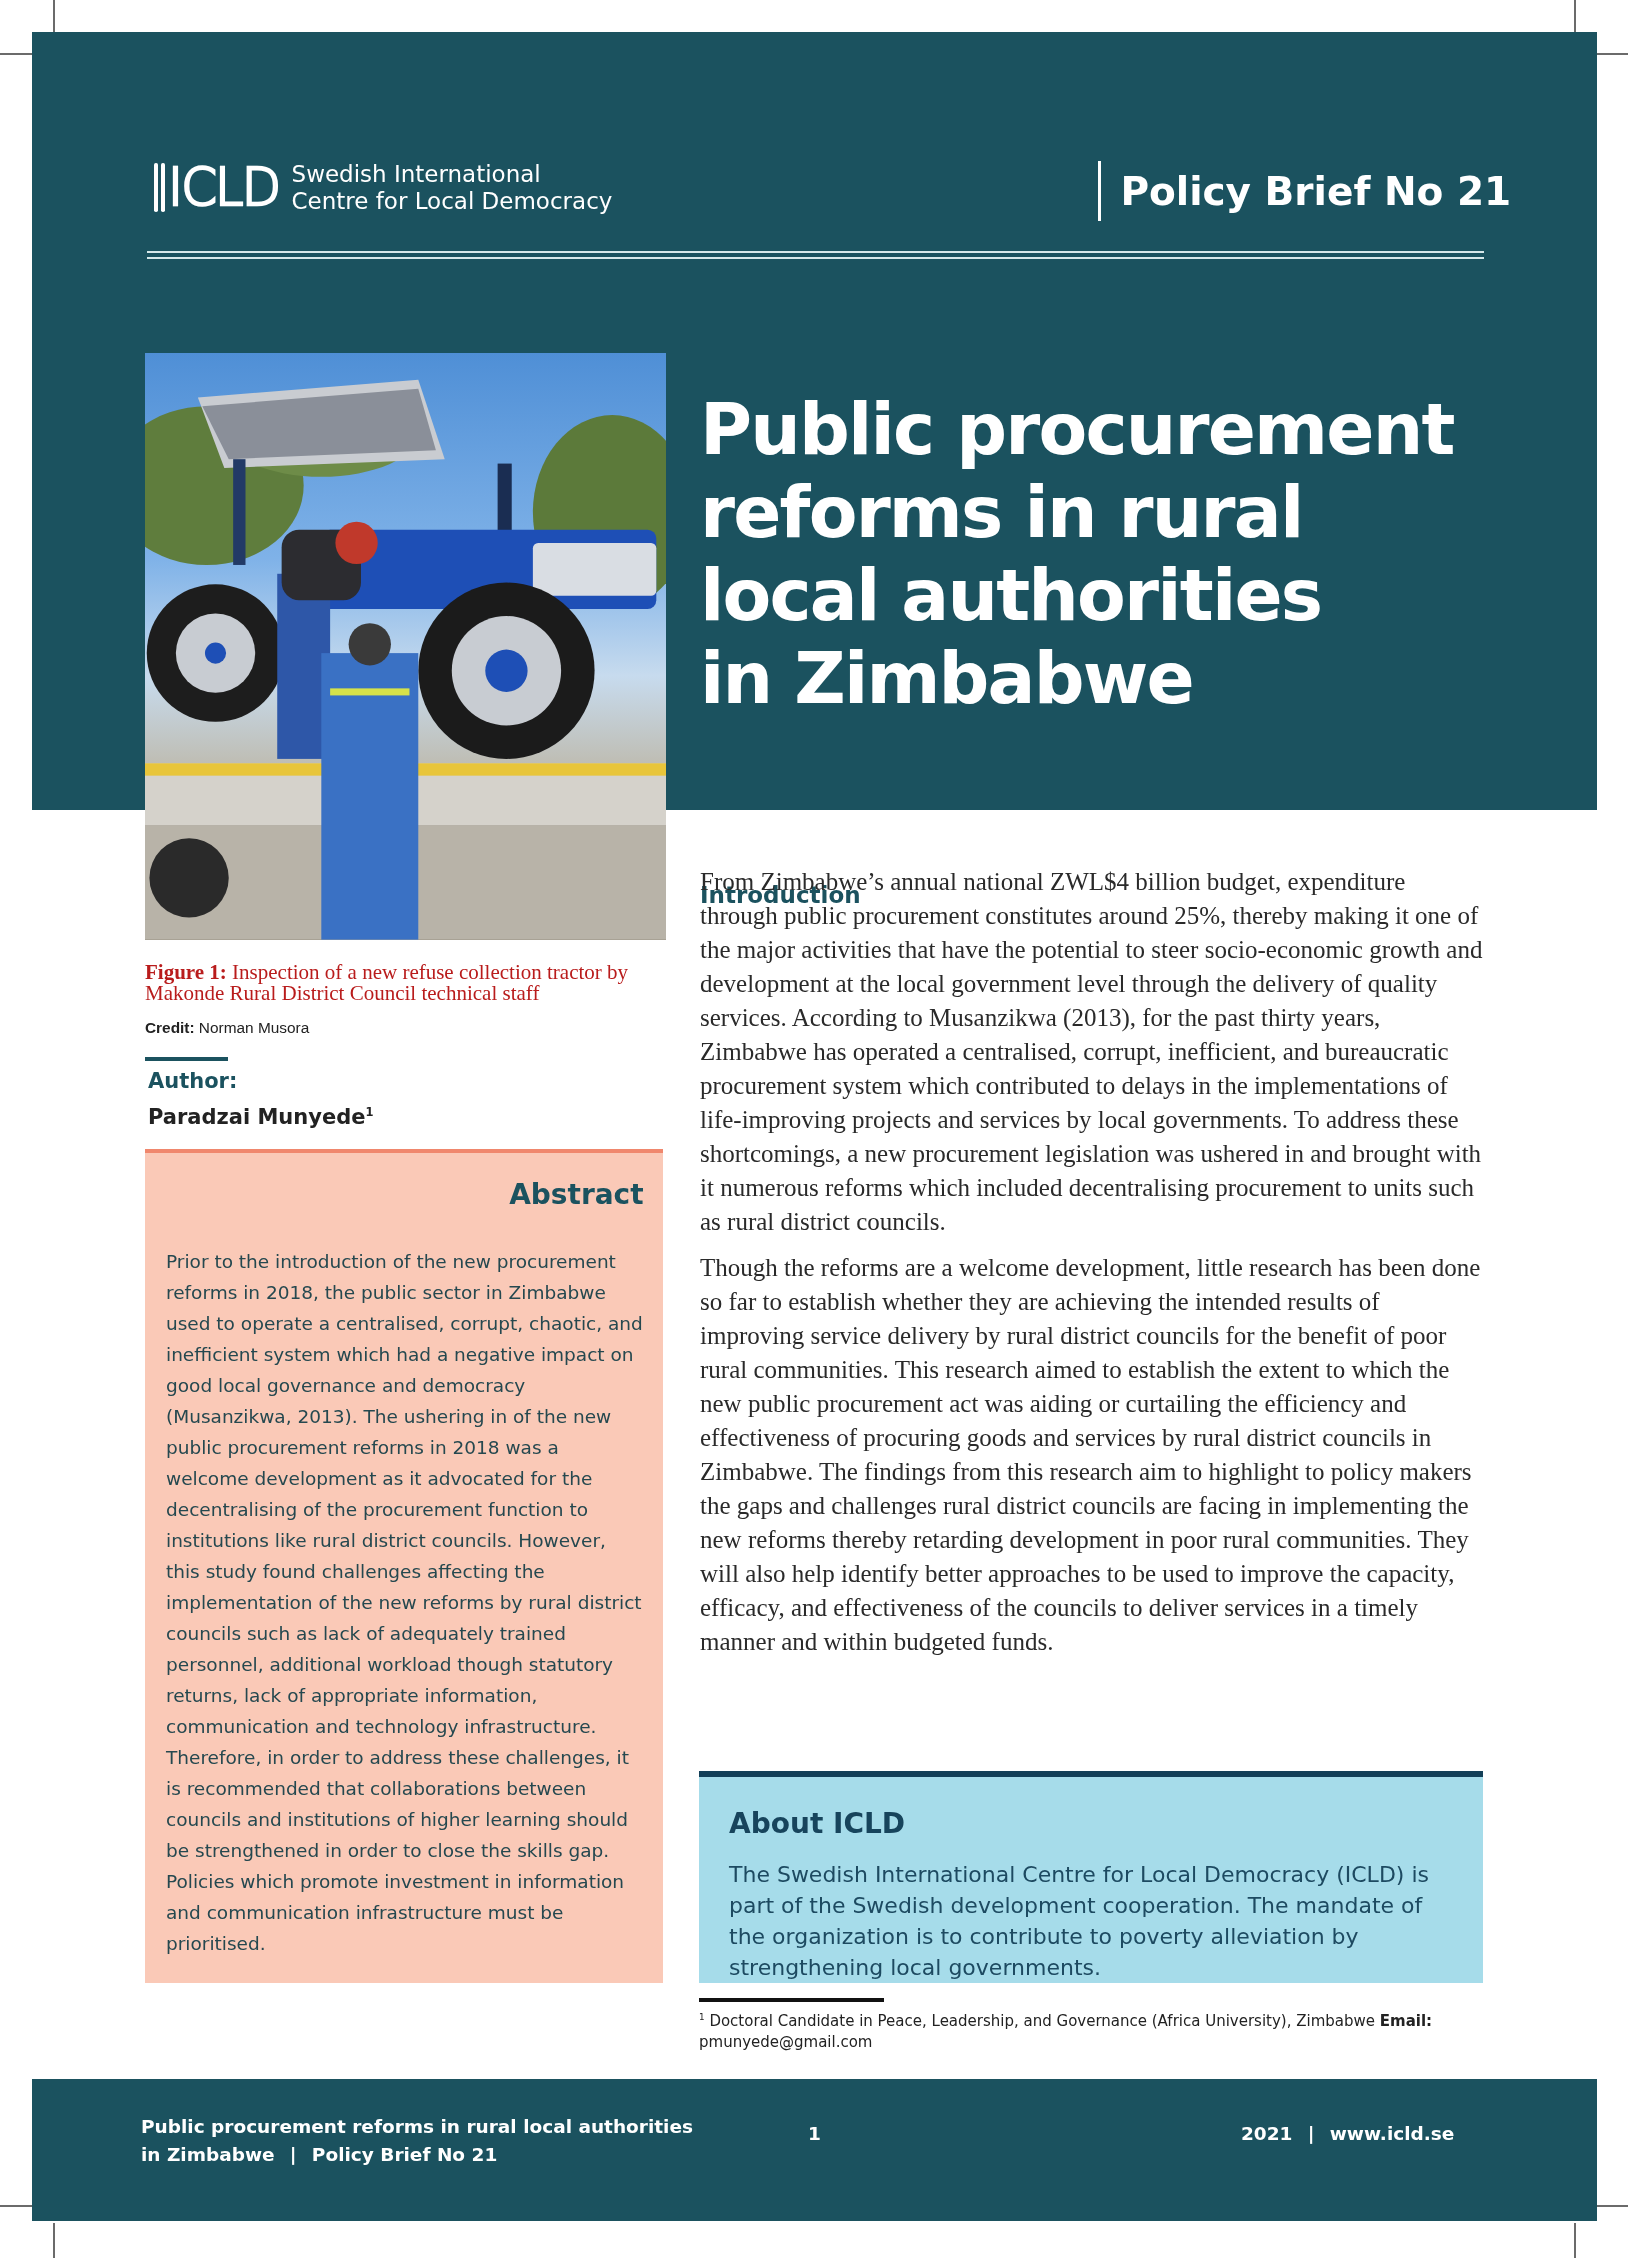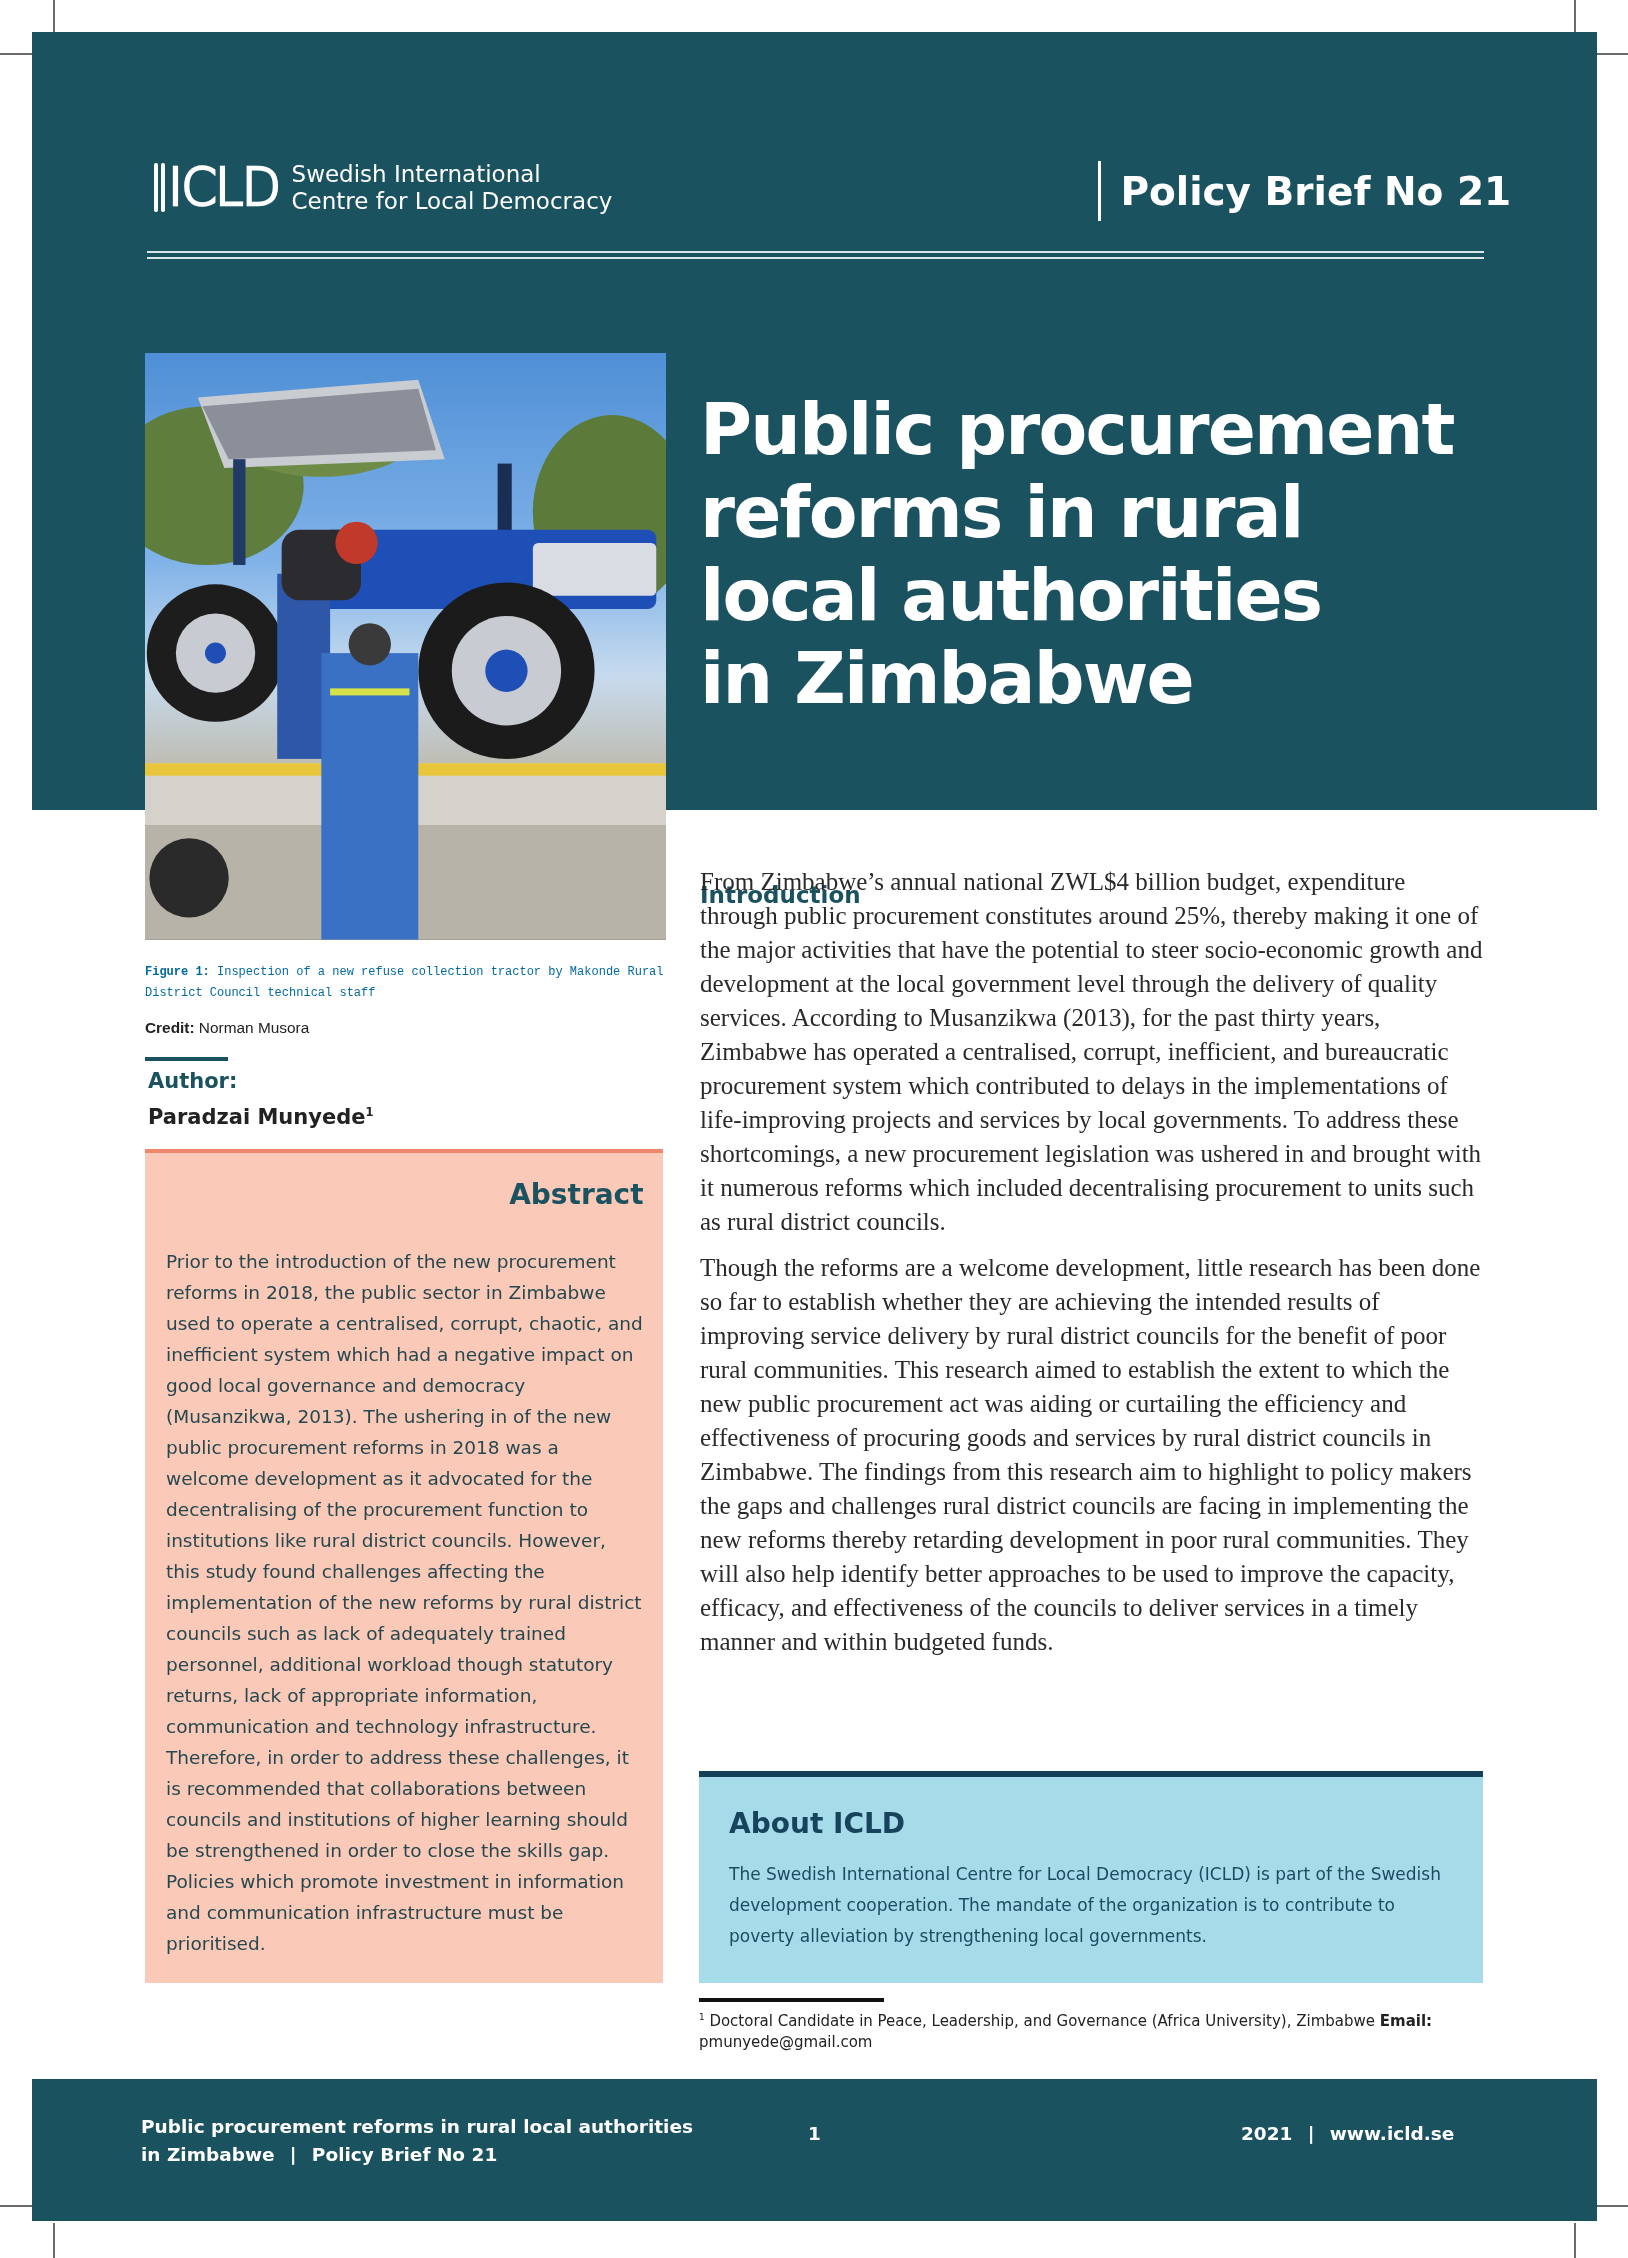--- a/index.html
+++ b/index.html
@@ -34,22 +34,22 @@
     position: absolute; left: 700px; top: 388px; width: 776px;
     font-family: "DejaVu Sans", sans-serif; font-weight: bold; font-size: 71px; line-height: 83px;
     color: #ffffff; letter-spacing: -1.8px;
   }
 
   .photo {
     position: absolute; left: 145px; top: 353px; width: 521px; height: 587px; overflow: hidden;
     background: linear-gradient(180deg, #4f8fd6 0%, #7fb2e8 35%, #c7dbee 55%, #b9a98c 80%, #8f8678 100%);
   }
 
-  .caption { position: absolute; left: 145px; top: 962px; width: 529px; font-family: Liberation Mono, monospace;
-    font-size: 12px; line-height: 21px; color: #0369a1; }
+  .caption { position: absolute; left: 145px; top: 962px; width: 529px; font-family: Liberation Serif, serif;
+    font-size: 21px; line-height: 21px; color: #b91c1c; }
   .caption b { font-weight: bold; }
   .credit { position: absolute; left: 145px; top: 1019px; font-size: 15.4px; color: #222; }
   .author-rule { position: absolute; left: 145px; top: 1057px; width: 83px; height: 3.5px; background: #1b525f; }
   .author-label { position: absolute; left: 148px; top: 1069px; font-family: "DejaVu Sans", sans-serif; font-weight: bold;
     font-size: 21px; color: #1b525f; }
   .author-name { position: absolute; left: 148px; top: 1105px; font-family: "DejaVu Sans", sans-serif; font-weight: bold;
     font-size: 21px; color: #222; }
   .author-name sup { font-size: 11.5px; }
 
   .abstract {
@@ -64,21 +64,21 @@
     font-size: 23px; color: #1b525f; }
   .intro { position: absolute; left: 700px; top: 865px; width: 785px;
     font-family: "Liberation Serif", serif; font-size: 25px; line-height: 34px; color: #2a2a2a; }
   .intro p + p { margin-top: 12.4px; }
 
   .about {
     position: absolute; left: 699px; top: 1771px; width: 784px; height: 212px;
     background: #a6dcea; border-top: 6.2px solid #133f58; padding: 30px 30px 17.6px 30px;
   }
   .about h2 { font-family: "DejaVu Sans", sans-serif; font-weight: bold; font-size: 28px; color: #17445c; margin-bottom: 19.4px; }
-  .about p { font-family: "DejaVu Sans", sans-serif; font-size: 17px; line-height: 31px; color: #1d4a61; }
+  .about p { font-family: "DejaVu Sans", sans-serif; font-size: 22px; line-height: 31px; color: #1d4a61; }
 
   .fn-rule { position: absolute; left: 699px; top: 1998px; width: 185px; height: 3.5px; background: #111; }
   .footnote { position: absolute; left: 699px; top: 2007px; width: 794px; font-family: "DejaVu Sans", sans-serif;
     font-size: 15px; line-height: 21px; color: #222; }
   .footnote sup { font-size: 8.8px; }
 
   .footer {
     position: absolute; left: 32px; top: 2079px; width: 1565px; height: 142px; background: #1b525f;
     color: #fff; font-family: "DejaVu Sans", sans-serif; font-weight: bold;
   }

